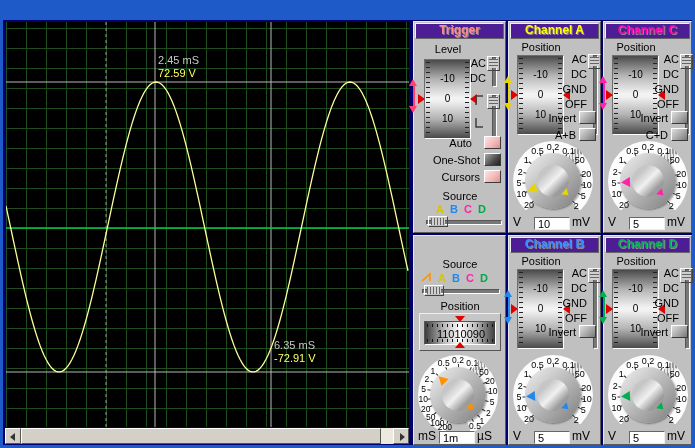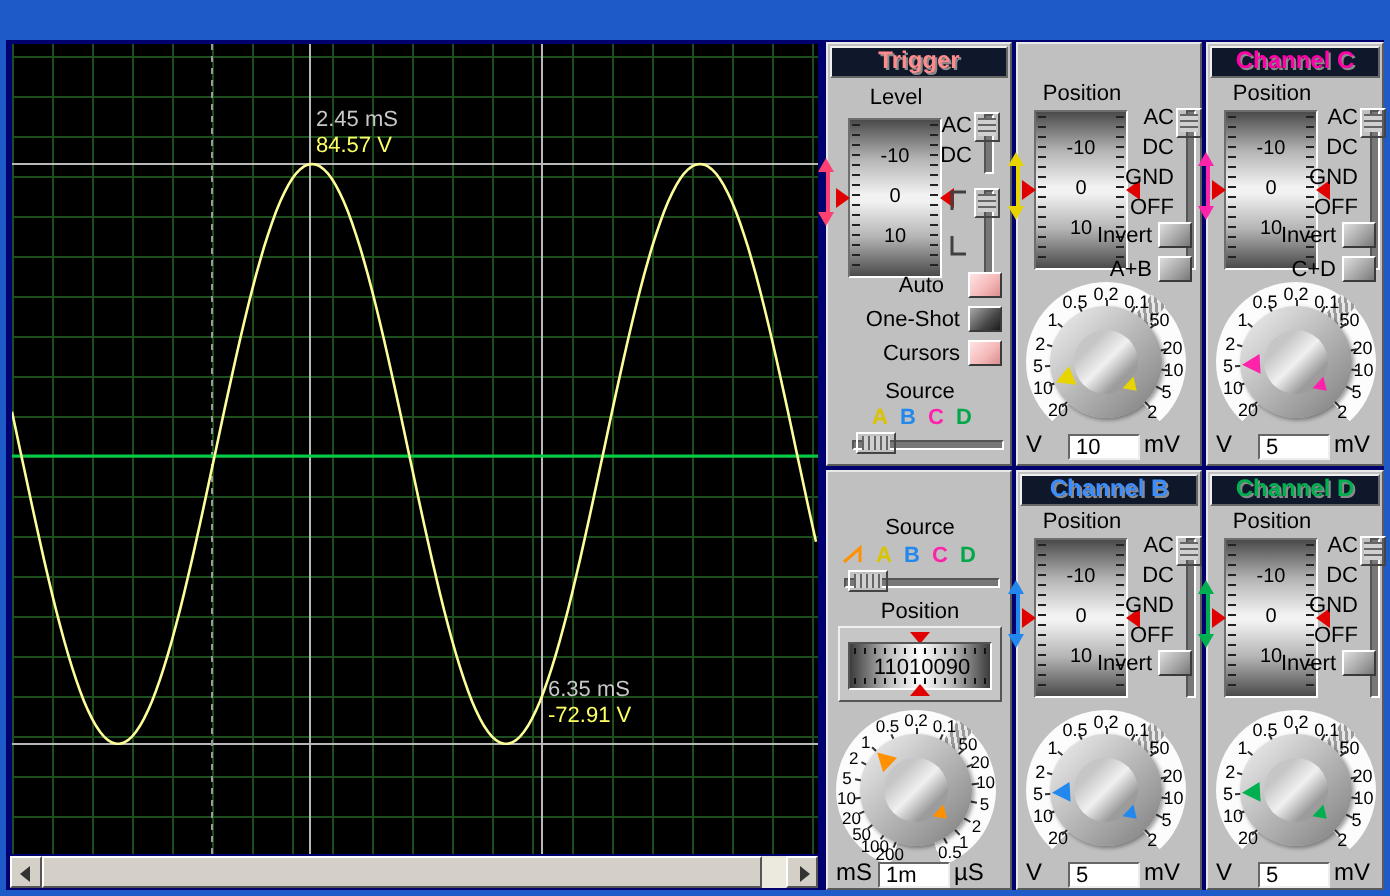--- a/index.html
+++ b/index.html
@@ -26,21 +26,21 @@
   #sb-thumb{position:absolute;left:16px;top:0;width:360px;height:16px;background:#d4d0c8;
     border:1px solid;border-color:#fff #555 #555 #fff;box-sizing:border-box;}
   .panel{position:absolute;background:#c0c0c0;border:1px solid;border-color:#e9e9e9 #5a5a5a #5a5a5a #e9e9e9;
     box-sizing:border-box;font-size:11px;}
   #panel-trigger{left:413px;top:21px;width:93px;height:212px;}
   #panel-a{left:508px;top:21px;width:93px;height:212px;}
   #panel-c{left:603px;top:21px;width:89px;height:212px;}
   #panel-horizontal{left:413px;top:235px;width:93px;height:210px;}
   #panel-b{left:508px;top:235px;width:93px;height:210px;}
   #panel-d{left:603px;top:235px;width:89px;height:210px;}
-  .panel-header{position:absolute;left:1px;right:1px;top:1px;height:14px;background:#0f172a;
+  .panel-header{position:absolute;left:1px;right:1px;top:1px;height:14px;background:#4c1d95;
     border:1px solid;border-color:#efefef #666 #666 #efefef;
     font-weight:bold;font-size:12px;text-align:center;line-height:13px;text-shadow:1px 1px 0 #8a8a8a;}
   .lbl{position:absolute;color:#000;font-size:11px;white-space:nowrap;}
   .gauge{position:absolute;border:1px solid;border-color:#6e6e6e #fff #fff #6e6e6e;box-sizing:border-box;
     background:linear-gradient(180deg,#4a4a4a 0%,#b4b4b4 25%,#f2f2f2 48%,#f2f2f2 52%,#b4b4b4 75%,#4a4a4a 100%);}
   .gtick{position:absolute;top:2px;bottom:2px;width:4px;
     background:repeating-linear-gradient(180deg,#222 0 1px,transparent 1px 5px);}
   .gnum{position:absolute;left:0;width:100%;text-align:center;font-size:10px;color:#000;}
   .rtri-r{position:absolute;width:0;height:0;border-top:5px solid transparent;border-bottom:5px solid transparent;border-left:7px solid #e00000;}
   .rtri-l{position:absolute;width:0;height:0;border-top:5px solid transparent;border-bottom:5px solid transparent;border-right:7px solid #e00000;}
@@ -93,21 +93,21 @@
       <svg width="403" height="405" style="position:absolute;left:0;top:0">
         <line x1="0" y1="60" x2="403" y2="60" stroke="#b8b8b8" stroke-width="1"></line>
         <line x1="0" y1="350" x2="403" y2="350" stroke="#b8b8b8" stroke-width="1"></line>
         <line x1="100" y1="0" x2="100" y2="405" stroke="#9a9a9a" stroke-width="1" stroke-dasharray="3,3"></line>
         <line x1="149" y1="0" x2="149" y2="405" stroke="#b8b8b8" stroke-width="1"></line>
         <line x1="265" y1="0" x2="265" y2="405" stroke="#b8b8b8" stroke-width="1"></line>
         <line x1="0" y1="206" x2="403" y2="206" stroke="#00cc44" stroke-width="1.5"></line>
         <path d="M0,183.9 L2,193.3 L4,202.7 L6,212.0 L8,221.4 L10,230.7 L12,239.9 L14,248.9 L16,257.8 L18,266.4 L20,274.8 L22,282.9 L24,290.6 L26,298.0 L28,305.0 L30,311.6 L32,317.7 L34,323.4 L36,328.6 L38,333.2 L40,337.3 L42,340.9 L44,343.9 L46,346.3 L48,348.1 L50,349.3 L52,349.9 L54,349.9 L56,349.3 L58,348.1 L60,346.3 L62,343.9 L64,340.9 L66,337.3 L68,333.2 L70,328.6 L72,323.4 L74,317.7 L76,311.6 L78,305.0 L80,298.0 L82,290.6 L84,282.9 L86,274.8 L88,266.4 L90,257.8 L92,248.9 L94,239.9 L96,230.7 L98,221.4 L100,212.0 L102,202.7 L104,193.3 L106,183.9 L108,174.7 L110,165.6 L112,156.6 L114,147.9 L116,139.4 L118,131.1 L120,123.2 L122,115.6 L124,108.4 L126,101.6 L128,95.3 L130,89.4 L132,83.9 L134,79.0 L136,74.7 L138,70.8 L140,67.5 L142,64.8 L144,62.7 L146,61.2 L148,60.3 L150,60.0 L152,60.3 L154,61.2 L156,62.7 L158,64.8 L160,67.5 L162,70.8 L164,74.7 L166,79.0 L168,83.9 L170,89.4 L172,95.3 L174,101.6 L176,108.4 L178,115.6 L180,123.2 L182,131.1 L184,139.4 L186,147.9 L188,156.6 L190,165.6 L192,174.7 L194,183.9 L196,193.3 L198,202.7 L200,212.0 L202,221.4 L204,230.7 L206,239.9 L208,248.9 L210,257.8 L212,266.4 L214,274.8 L216,282.9 L218,290.6 L220,298.0 L222,305.0 L224,311.6 L226,317.7 L228,323.4 L230,328.6 L232,333.2 L234,337.3 L236,340.9 L238,343.9 L240,346.3 L242,348.1 L244,349.3 L246,349.9 L248,349.9 L250,349.3 L252,348.1 L254,346.3 L256,343.9 L258,340.9 L260,337.3 L262,333.2 L264,328.6 L266,323.4 L268,317.7 L270,311.6 L272,305.0 L274,298.0 L276,290.6 L278,282.9 L280,274.8 L282,266.4 L284,257.8 L286,248.9 L288,239.9 L290,230.7 L292,221.4 L294,212.0 L296,202.7 L298,193.3 L300,183.9 L302,174.7 L304,165.6 L306,156.6 L308,147.9 L310,139.4 L312,131.1 L314,123.2 L316,115.6 L318,108.4 L320,101.6 L322,95.3 L324,89.4 L326,83.9 L328,79.0 L330,74.7 L332,70.8 L334,67.5 L336,64.8 L338,62.7 L340,61.2 L342,60.3 L344,60.0 L346,60.3 L348,61.2 L350,62.7 L352,64.8 L354,67.5 L356,70.8 L358,74.7 L360,79.0 L362,83.9 L364,89.4 L366,95.3 L368,101.6 L370,108.4 L372,115.6 L374,123.2 L376,131.1 L378,139.4 L380,147.9 L382,156.6 L384,165.6 L386,174.7 L388,183.9 L390,193.3 L392,202.7 L394,212.0 L396,221.4 L398,230.7 L400,239.9 L402,248.9 " fill="none" stroke="#fdfd9a" stroke-width="1.3"></path>
       </svg>
     <div class="cursor-label" style="left:152px;top:32px;color:#c8c8c8;">2.45 mS</div>
-    <div class="cursor-label" style="left:152px;top:45px;color:#ffff66;">84.57 V</div>
+    <div class="cursor-label" style="left:152px;top:45px;color:#ffff66;">72.59 V</div>
     <div class="cursor-label" style="left:268px;top:317px;color:#c8c8c8;">6.35 mS</div>
     <div class="cursor-label" style="left:268px;top:330px;color:#ffff66;">-72.91 V</div>
   </div>
 
   <div id="scrollbar">
     <div class="sb-btn" style="left:0;">
       <span class="sb-tri" style="left:4px;border-right:5px solid #333;"></span>
     </div>
     <div id="sb-thumb"></div>
     <div class="sb-btn" style="right:0;">
@@ -152,20 +152,21 @@
       <div class="led led-on" style="left: 70px; top: 148px;"></div>
       <div class="lbl" style="left: 16px; top: 168px; width: 60px; text-align: center;">Source</div>
       <div class="src-letter" style="left: 22px; top: 181px; color: rgb(216, 196, 0);">A</div>
       <div class="src-letter" style="left: 36px; top: 181px; color: rgb(34, 136, 238);">B</div>
       <div class="src-letter" style="left: 50px; top: 181px; color: rgb(255, 34, 170);">C</div>
       <div class="src-letter" style="left: 64px; top: 181px; color: rgb(0, 168, 74);">D</div>
       <div class="htrack" style="left: 12px; top: 198px; width: 74px;"></div>
       <div class="hthumb" style="left: 14px; top: 194px;"></div>
     </div>
   <div class="panel" id="panel-a">
+      <div class="panel-header" style="color: rgb(255, 255, 0);">Channel A</div>
       <div class="lbl" style="left: 6px; top: 19px; width: 52px; text-align: center;">Position</div>
       <div class="varrow" style="left: -5px; top: 54px;">
         <div class="up" style="border-bottom-color: rgb(232, 212, 0);"></div>
         <div class="shaft" style="background: rgb(232, 212, 0);"></div>
         <div class="dn" style="border-top-color: rgb(232, 212, 0);"></div>
       </div>
       <div class="gauge" style="left: 8px; top: 33px; width: 47px; height: 80px;">
         <div class="gtick" style="left: 1px;"></div>
         <div class="gtick" style="right: 1px;"></div>
         <div class="gnum" style="top: 13px;">-10</div>

